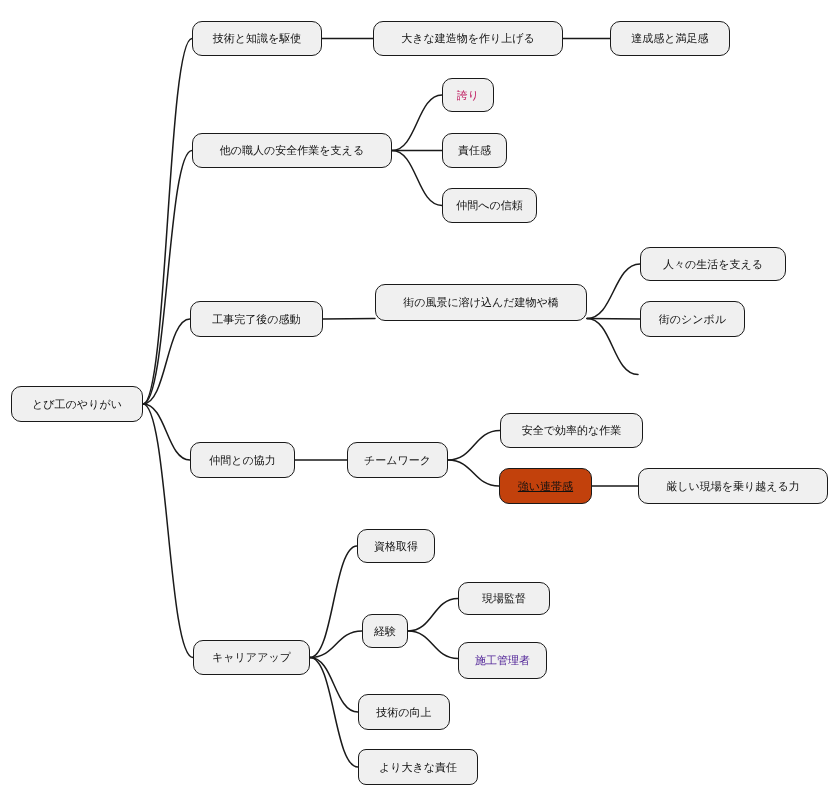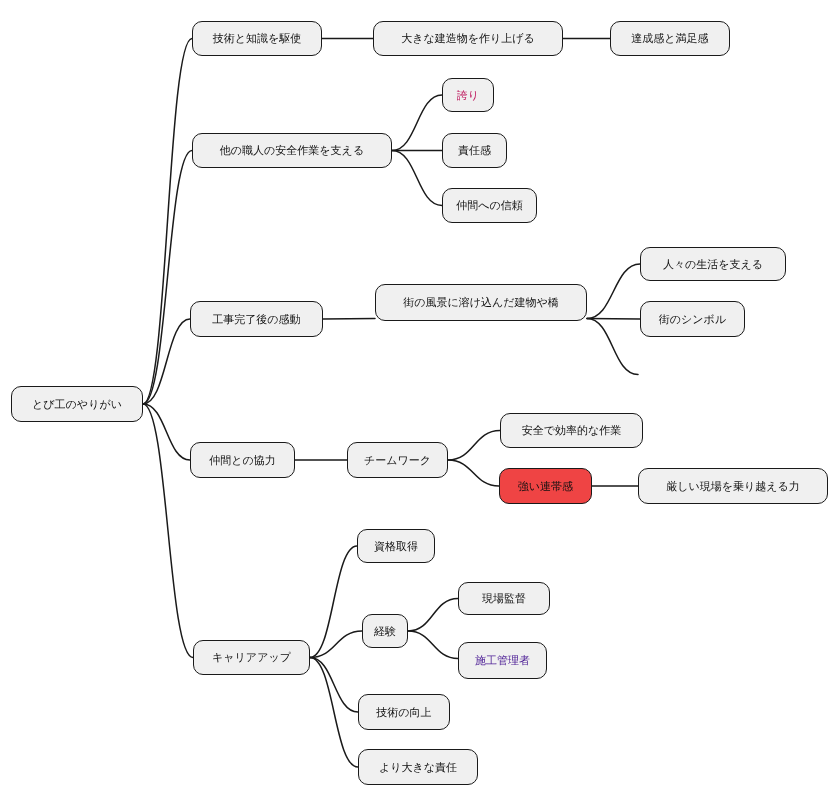--- a/index.html
+++ b/index.html
@@ -78,22 +78,22 @@
     <div class="node" style="left: 442px; top: 78px; width: 52px; height: 34px; background: rgb(240, 240, 240); border-color: rgb(26, 26, 26); color: #be185d;">誇り</div>
     <div class="node" style="left: 442px; top: 133px; width: 65px; height: 35px; background: rgb(240, 240, 240); border-color: rgb(26, 26, 26); color: rgb(17, 17, 17);">責任感</div>
     <div class="node" style="left: 442px; top: 188px; width: 95px; height: 35px; background: rgb(240, 240, 240); border-color: rgb(26, 26, 26); color: rgb(17, 17, 17);">仲間への信頼</div>
     <div class="node" style="left: 190px; top: 301px; width: 133px; height: 36px; background: rgb(240, 240, 240); border-color: rgb(26, 26, 26); color: rgb(17, 17, 17);">工事完了後の感動</div>
     <div class="node" style="left: 375px; top: 284px; width: 212px; height: 37px; background: rgb(240, 240, 240); border-color: rgb(26, 26, 26); color: rgb(17, 17, 17);">街の風景に溶け込んだ建物や橋</div>
     <div class="node" style="left: 640px; top: 247px; width: 146px; height: 34px; background: rgb(240, 240, 240); border-color: rgb(26, 26, 26); color: rgb(17, 17, 17);">人々の生活を支える</div>
     <div class="node" style="left: 640px; top: 301px; width: 105px; height: 36px; background: rgb(240, 240, 240); border-color: rgb(26, 26, 26); color: rgb(17, 17, 17);">街のシンボル</div>
     <div class="node" style="left: 190px; top: 442px; width: 105px; height: 36px; background: rgb(240, 240, 240); border-color: rgb(26, 26, 26); color: rgb(17, 17, 17);">仲間との協力</div>
     <div class="node" style="left: 347px; top: 442px; width: 101px; height: 36px; background: rgb(240, 240, 240); border-color: rgb(26, 26, 26); color: rgb(17, 17, 17);">チームワーク</div>
     <div class="node" style="left: 500px; top: 413px; width: 143px; height: 35px; background: rgb(240, 240, 240); border-color: rgb(26, 26, 26); color: rgb(17, 17, 17);">安全で効率的な作業</div>
-    <div class="node" style="left: 499px; top: 468px; width: 93px; height: 36px; background: #ef4444; border-color: rgb(26, 26, 26); color: rgb(17, 17, 17);">強い連帯感</div>
+    <div class="node" style="left: 499px; top: 468px; width: 93px; height: 36px; background: #c2410c; border-color: rgb(26, 26, 26); color: rgb(17, 17, 17); text-decoration: underline;">強い連帯感</div>
     <div class="node" style="left: 638px; top: 468px; width: 190px; height: 36px; background: rgb(240, 240, 240); border-color: rgb(26, 26, 26); color: rgb(17, 17, 17);">厳しい現場を乗り越える力</div>
     <div class="node" style="left: 193px; top: 640px; width: 117px; height: 35px; background: rgb(240, 240, 240); border-color: rgb(26, 26, 26); color: rgb(17, 17, 17);">キャリアアップ</div>
     <div class="node" style="left: 357px; top: 529px; width: 78px; height: 34px; background: rgb(240, 240, 240); border-color: rgb(26, 26, 26); color: rgb(17, 17, 17);">資格取得</div>
     <div class="node" style="left: 362px; top: 614px; width: 46px; height: 34px; background: rgb(240, 240, 240); border-color: rgb(26, 26, 26); color: rgb(17, 17, 17);">経験</div>
     <div class="node" style="left: 458px; top: 582px; width: 92px; height: 33px; background: rgb(240, 240, 240); border-color: rgb(26, 26, 26); color: rgb(17, 17, 17);">現場監督</div>
     <div class="node" style="left: 458px; top: 642px; width: 89px; height: 37px; background: rgb(240, 240, 240); border-color: rgb(26, 26, 26); color: #4c1d95;">施工管理者</div>
     <div class="node" style="left: 358px; top: 694px; width: 92px; height: 36px; background: rgb(240, 240, 240); border-color: rgb(26, 26, 26); color: rgb(17, 17, 17);">技術の向上</div>
-    <div class="node" style="left: 358px; top: 749px; width: 120px; height: 36px; background: rgb(240, 240, 240); border-color: rgb(26, 26, 26); color: rgb(17, 17, 17);">より大きな責任</div>
+    <div class="node" style="left: 358px; top: 749px; width: 120px; height: 36px; background: rgb(240, 240, 240); border-color: rgb(26, 26, 26); color: rgb(17, 17, 17); border-radius: 8px;">より大きな責任</div>
   </div>
 
 </body></html>

